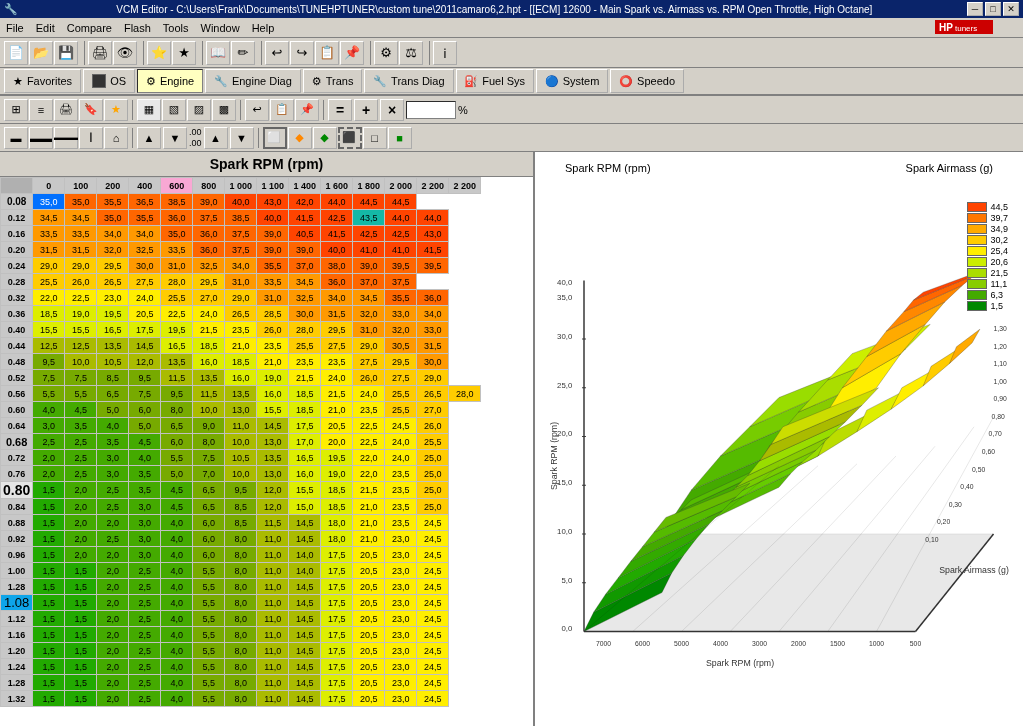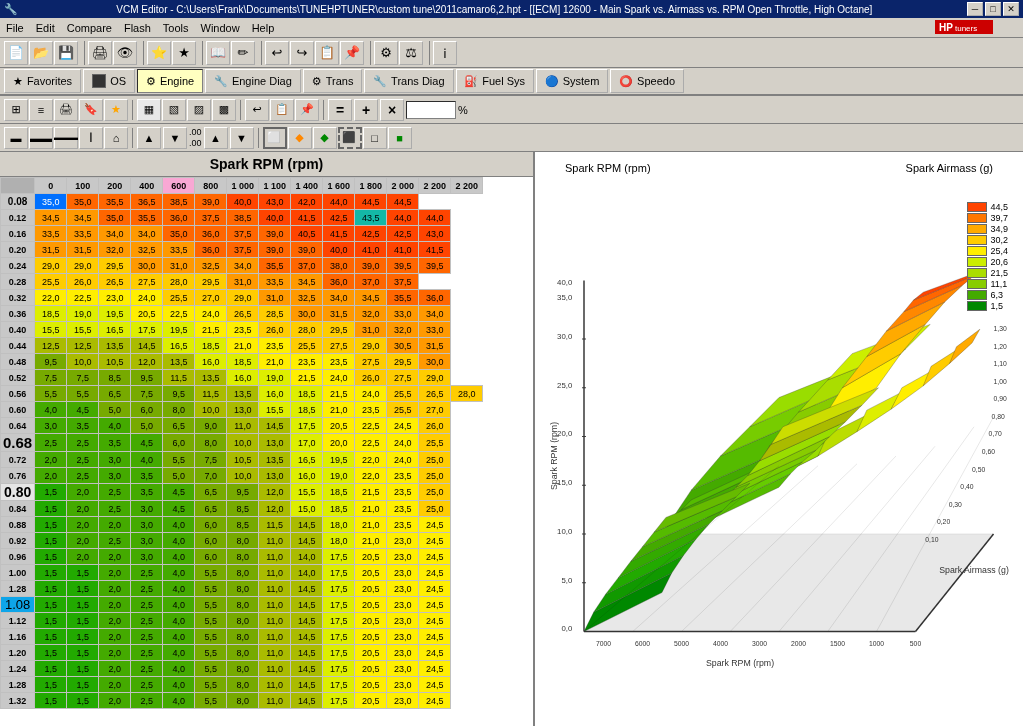--- a/index.html
+++ b/index.html
@@ -468,21 +468,21 @@
               <td style="font-size: 9px; height: 16px; background: rgb(119, 170, 0); color: rgb(0, 0, 0);">9,0</td>
               <td style="font-size: 9px; height: 16px; background: rgb(170, 187, 0); color: rgb(0, 0, 0);">11,0</td>
               <td style="font-size: 9px; height: 16px; background: rgb(170, 187, 0); color: rgb(0, 0, 0);">14,5</td>
               <td style="font-size: 9px; height: 16px; background: rgb(221, 238, 0); color: rgb(0, 0, 0);">17,5</td>
               <td style="font-size: 9px; height: 16px; background: rgb(255, 238, 0); color: rgb(0, 0, 0);">20,5</td>
               <td style="font-size: 9px; height: 16px; background: rgb(255, 238, 0); color: rgb(0, 0, 0);">22,5</td>
               <td style="font-size: 9px; height: 16px; background: rgb(255, 238, 0); color: rgb(0, 0, 0);">24,5</td>
               <td style="font-size: 9px; height: 16px; background: rgb(255, 204, 0); color: rgb(0, 0, 0);">26,0</td>
             </tr>
             <tr>
-              <td style="background: rgb(200, 200, 200); font-weight: bold; font-size: 15px; width: 28px;">0.68</td>
+              <td style="background: rgb(200, 200, 200); font-weight: bold; font-size: 11px; width: 28px;">0.68</td>
               <td style="font-size: 9px; height: 16px; background: rgb(68, 170, 0); color: rgb(0, 0, 0);">2,5</td>
               <td style="font-size: 9px; height: 16px; background: rgb(68, 170, 0); color: rgb(0, 0, 0);">2,5</td>
               <td style="font-size: 9px; height: 16px; background: rgb(68, 170, 0); color: rgb(0, 0, 0);">3,5</td>
               <td style="font-size: 9px; height: 16px; background: rgb(68, 170, 0); color: rgb(0, 0, 0);">4,5</td>
               <td style="font-size: 9px; height: 16px; background: rgb(119, 170, 0); color: rgb(0, 0, 0);">6,0</td>
               <td style="font-size: 9px; height: 16px; background: rgb(119, 170, 0); color: rgb(0, 0, 0);">8,0</td>
               <td style="font-size: 9px; height: 16px; background: rgb(170, 187, 0); color: rgb(0, 0, 0);">10,0</td>
               <td style="font-size: 9px; height: 16px; background: rgb(170, 187, 0); color: rgb(0, 0, 0);">13,0</td>
               <td style="font-size: 9px; height: 16px; background: rgb(221, 238, 0); color: rgb(0, 0, 0);">17,0</td>
               <td style="font-size: 9px; height: 16px; background: rgb(255, 238, 0); color: rgb(0, 0, 0);">20,0</td>

